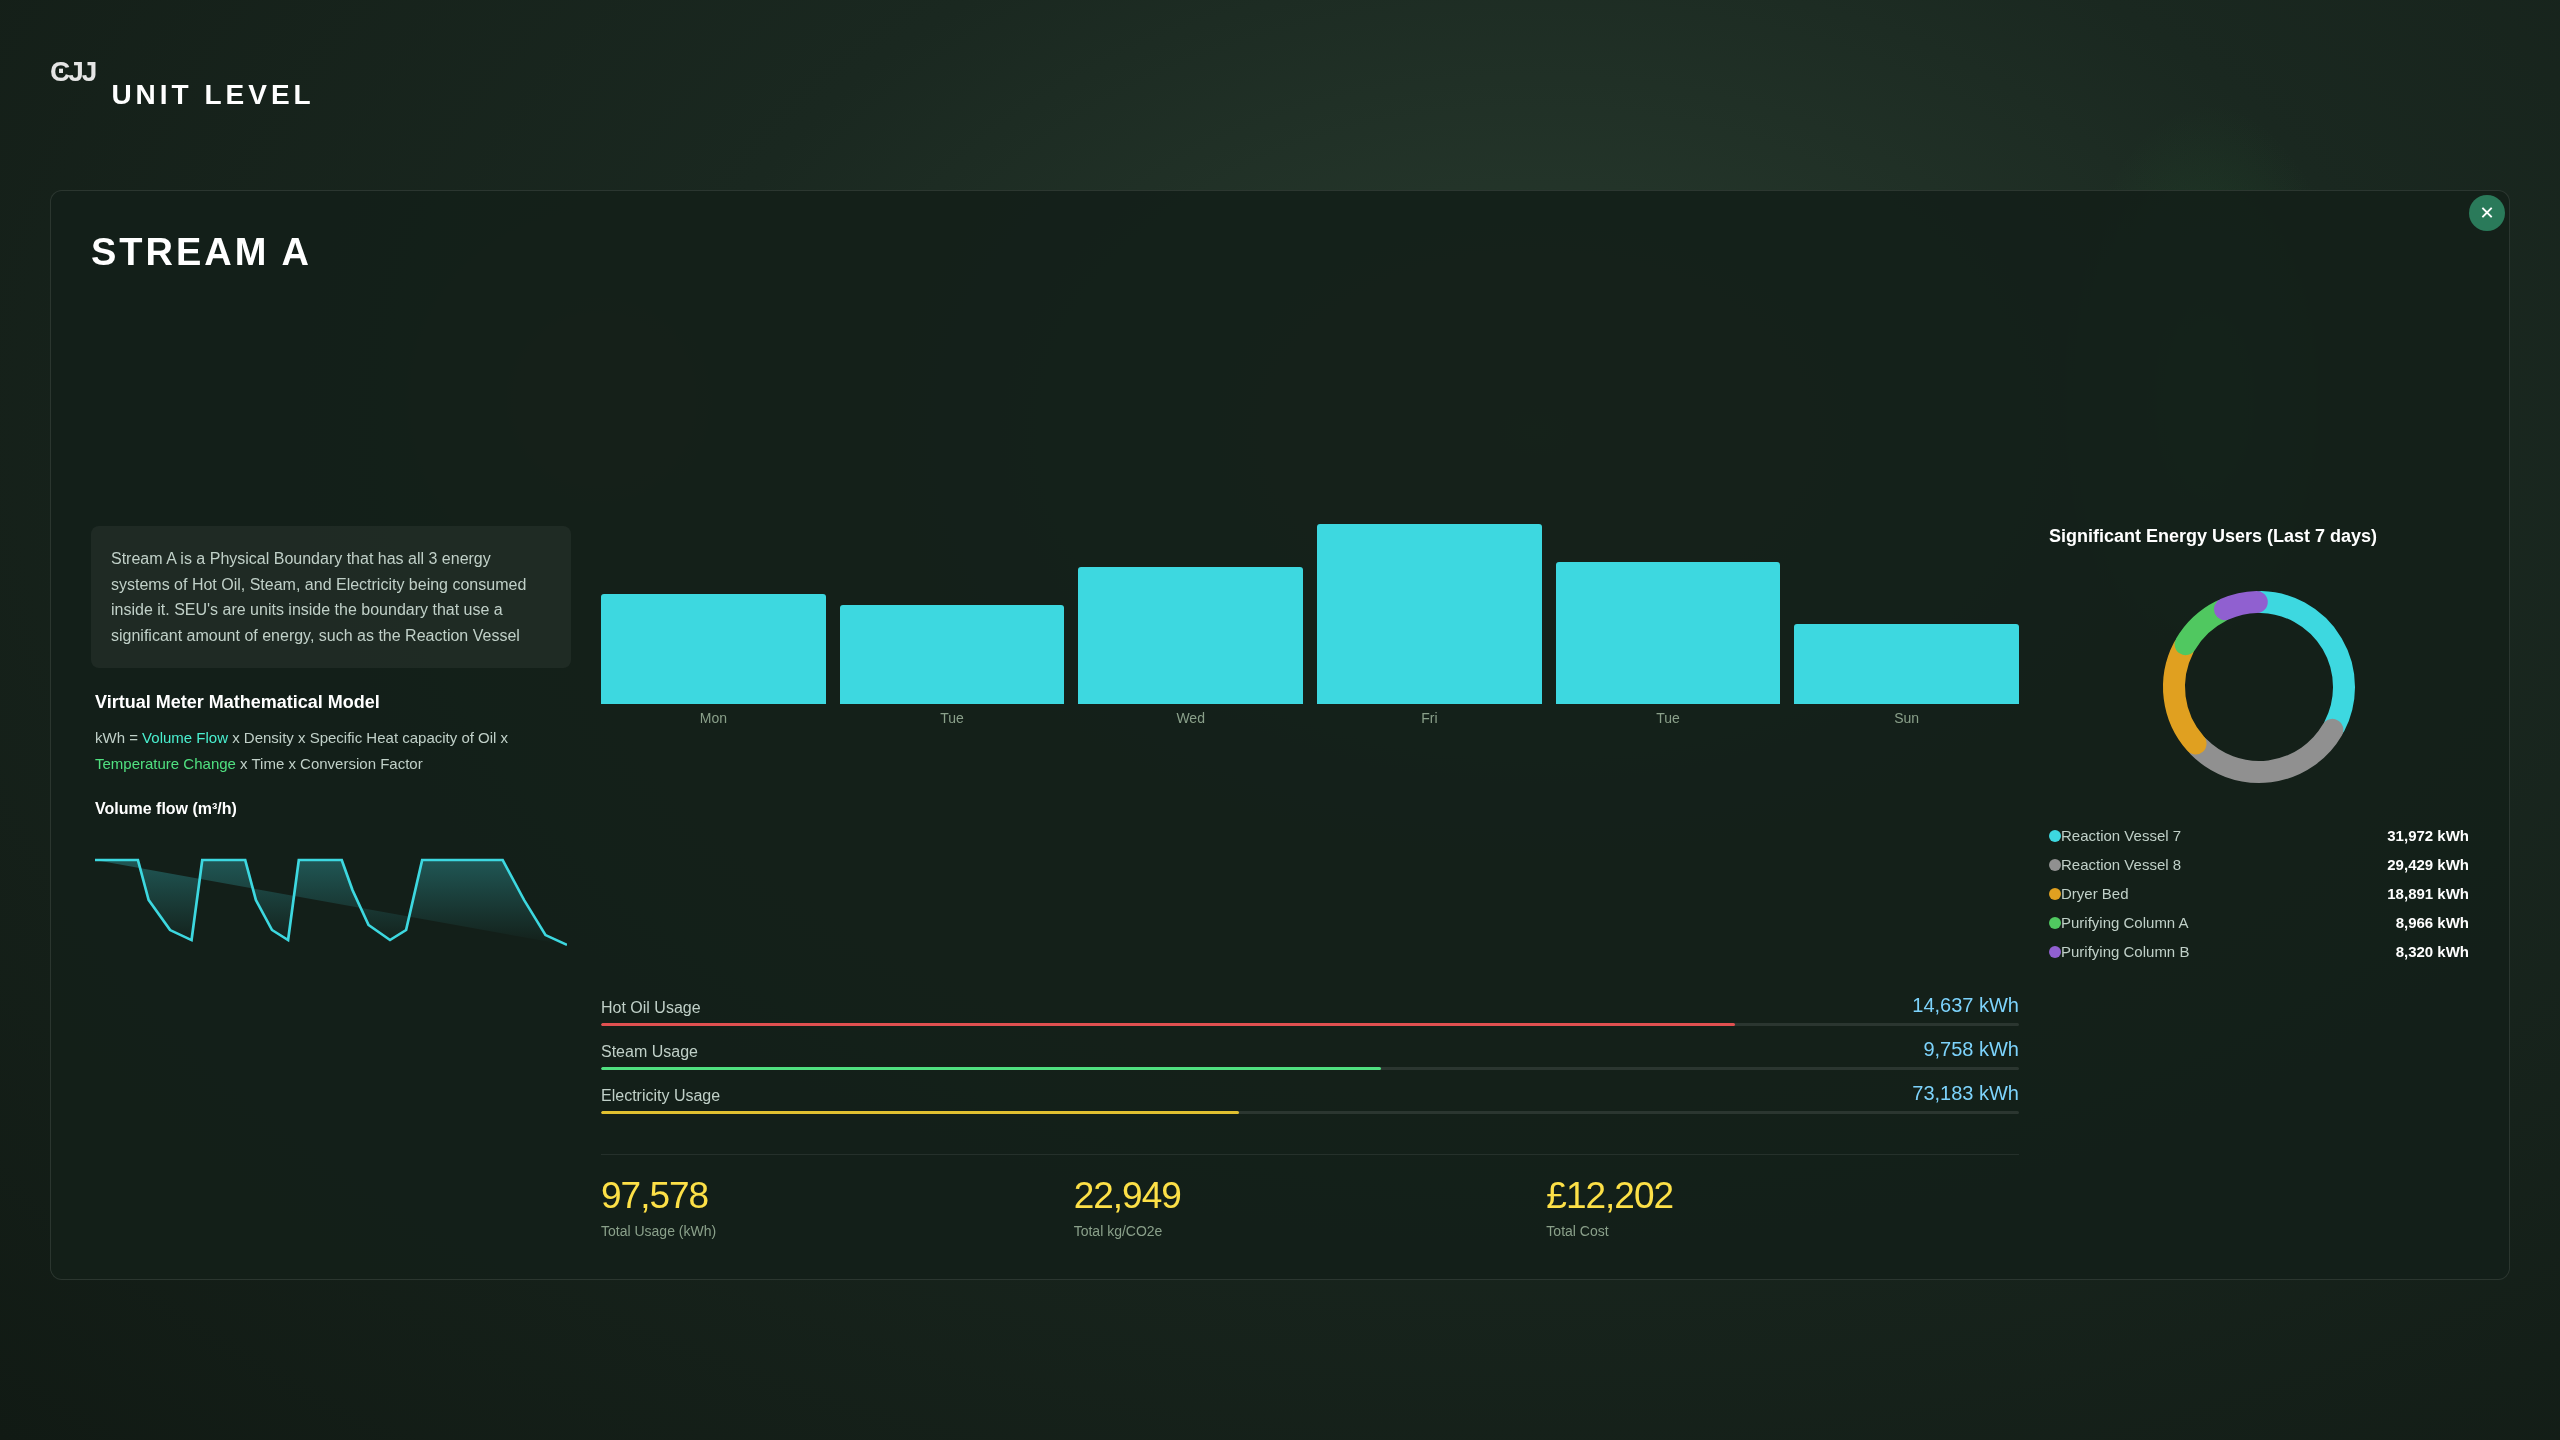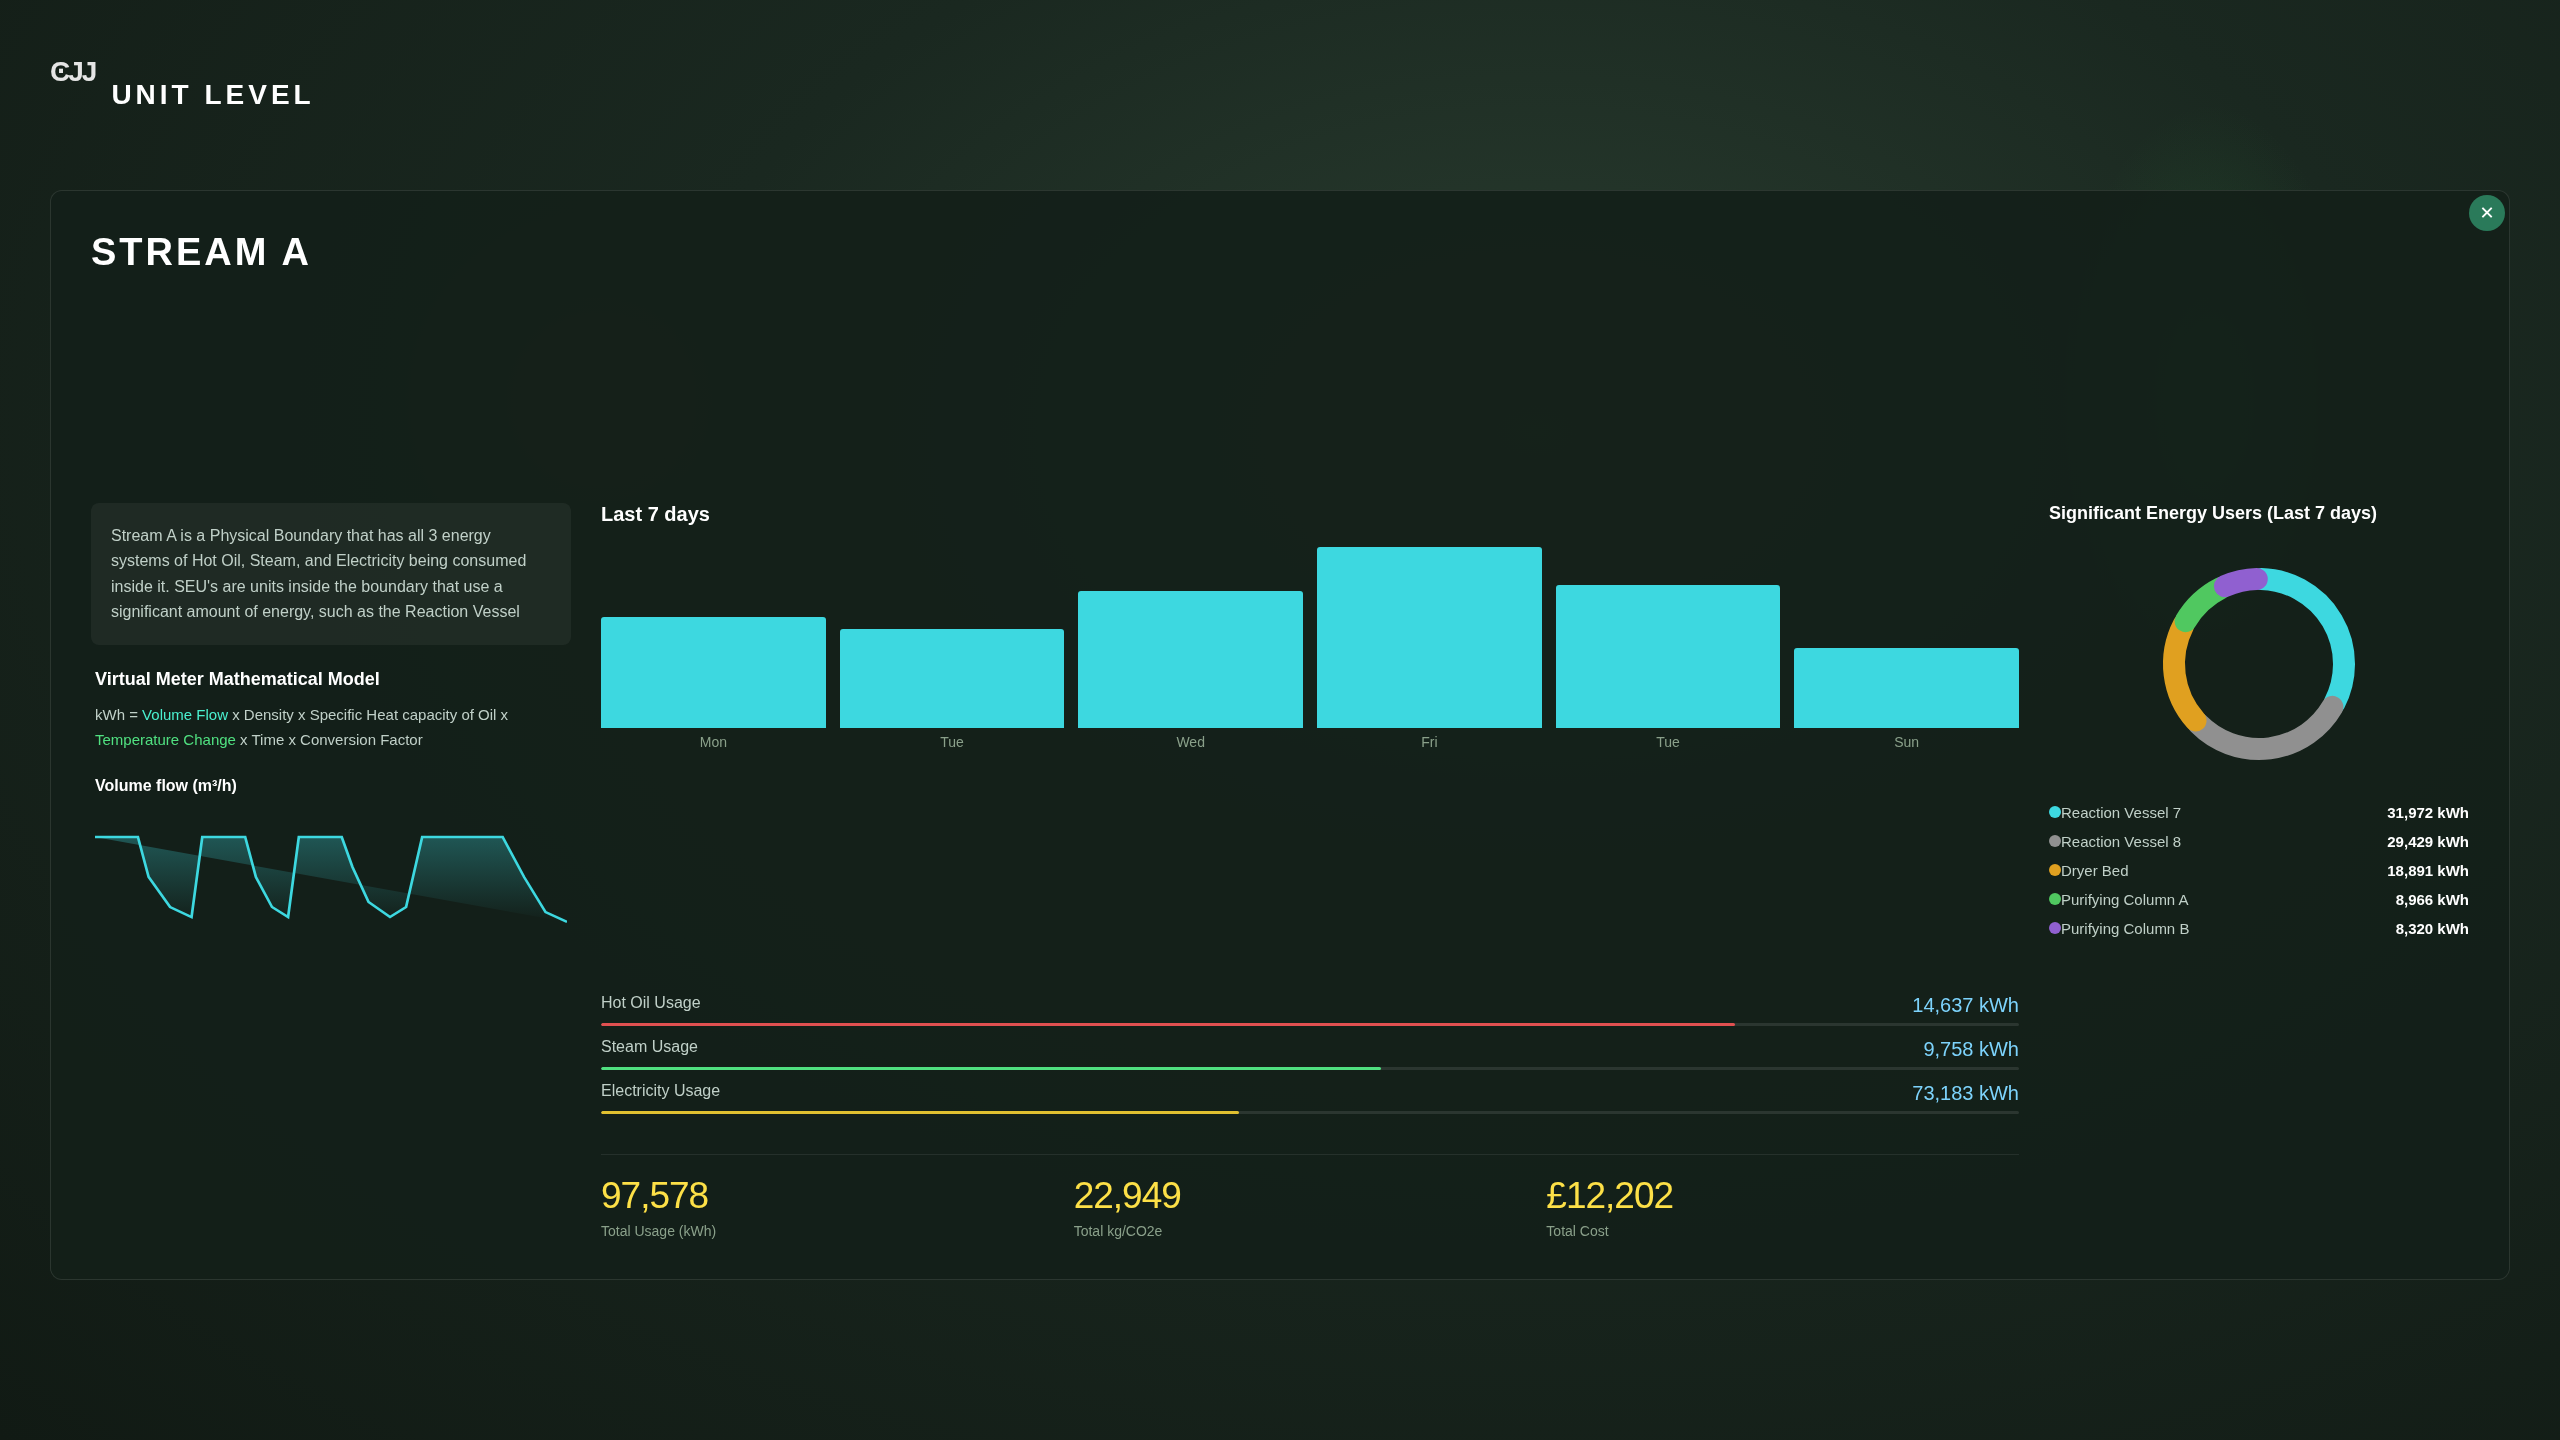--- a/index.html
+++ b/index.html
@@ -200,21 +200,21 @@
       margin-top: 16px;
     }
     .usage-row {
       display: flex;
       flex-direction: column;
       gap: 6px;
     }
     .usage-row-header {
       display: flex;
       justify-content: space-between;
-      align-items: flex-start;
+      align-items: flex-end;
     }
     .usage-label {
       color: #c0d0c8;
       font-size: 16px;
     }
     .usage-value {
       color: #7dd3fc;
       font-size: 20px;
       font-weight: 400;
     }
@@ -385,21 +385,20 @@
           </defs>
           <path d="M0,30 L20,30 L40,30 L50,70 L70,100 L90,110 L100,30 L110,30 L130,30 L140,30 L150,70 L165,100 L180,110 L190,30 L210,30 L230,30 L240,60 L255,95 L275,110 L290,100 L305,30 L320,30 L340,30 L360,30 L380,30 L400,70 L420,105 L440,115" fill="url(#lineGrad)" stroke="none"></path>
           <path d="M0,30 L20,30 L40,30 L50,70 L70,100 L90,110 L100,30 L110,30 L130,30 L140,30 L150,70 L165,100 L180,110 L190,30 L210,30 L230,30 L240,60 L255,95 L275,110 L290,100 L305,30 L320,30 L340,30 L360,30 L380,30 L400,70 L420,105 L440,115" fill="none" stroke="#3dd8e0" stroke-width="2.5"></path>
         </svg>
       </div>
     </div>
 
   </div>
 
   <div class="middle-col">
-    <h2 class="last7days-title">Last 7 days</h2>
 
     <div class="bar-chart-area">
       <div class="bars-container" id="bars-container">
 
       <div class="bar-group">
             <div class="bar" style="height: 110.2px;"></div>
             <div class="bar-day-label">Mon</div>
           </div>
           <div class="bar-group">
             <div class="bar" style="height: 98.8px;"></div>

